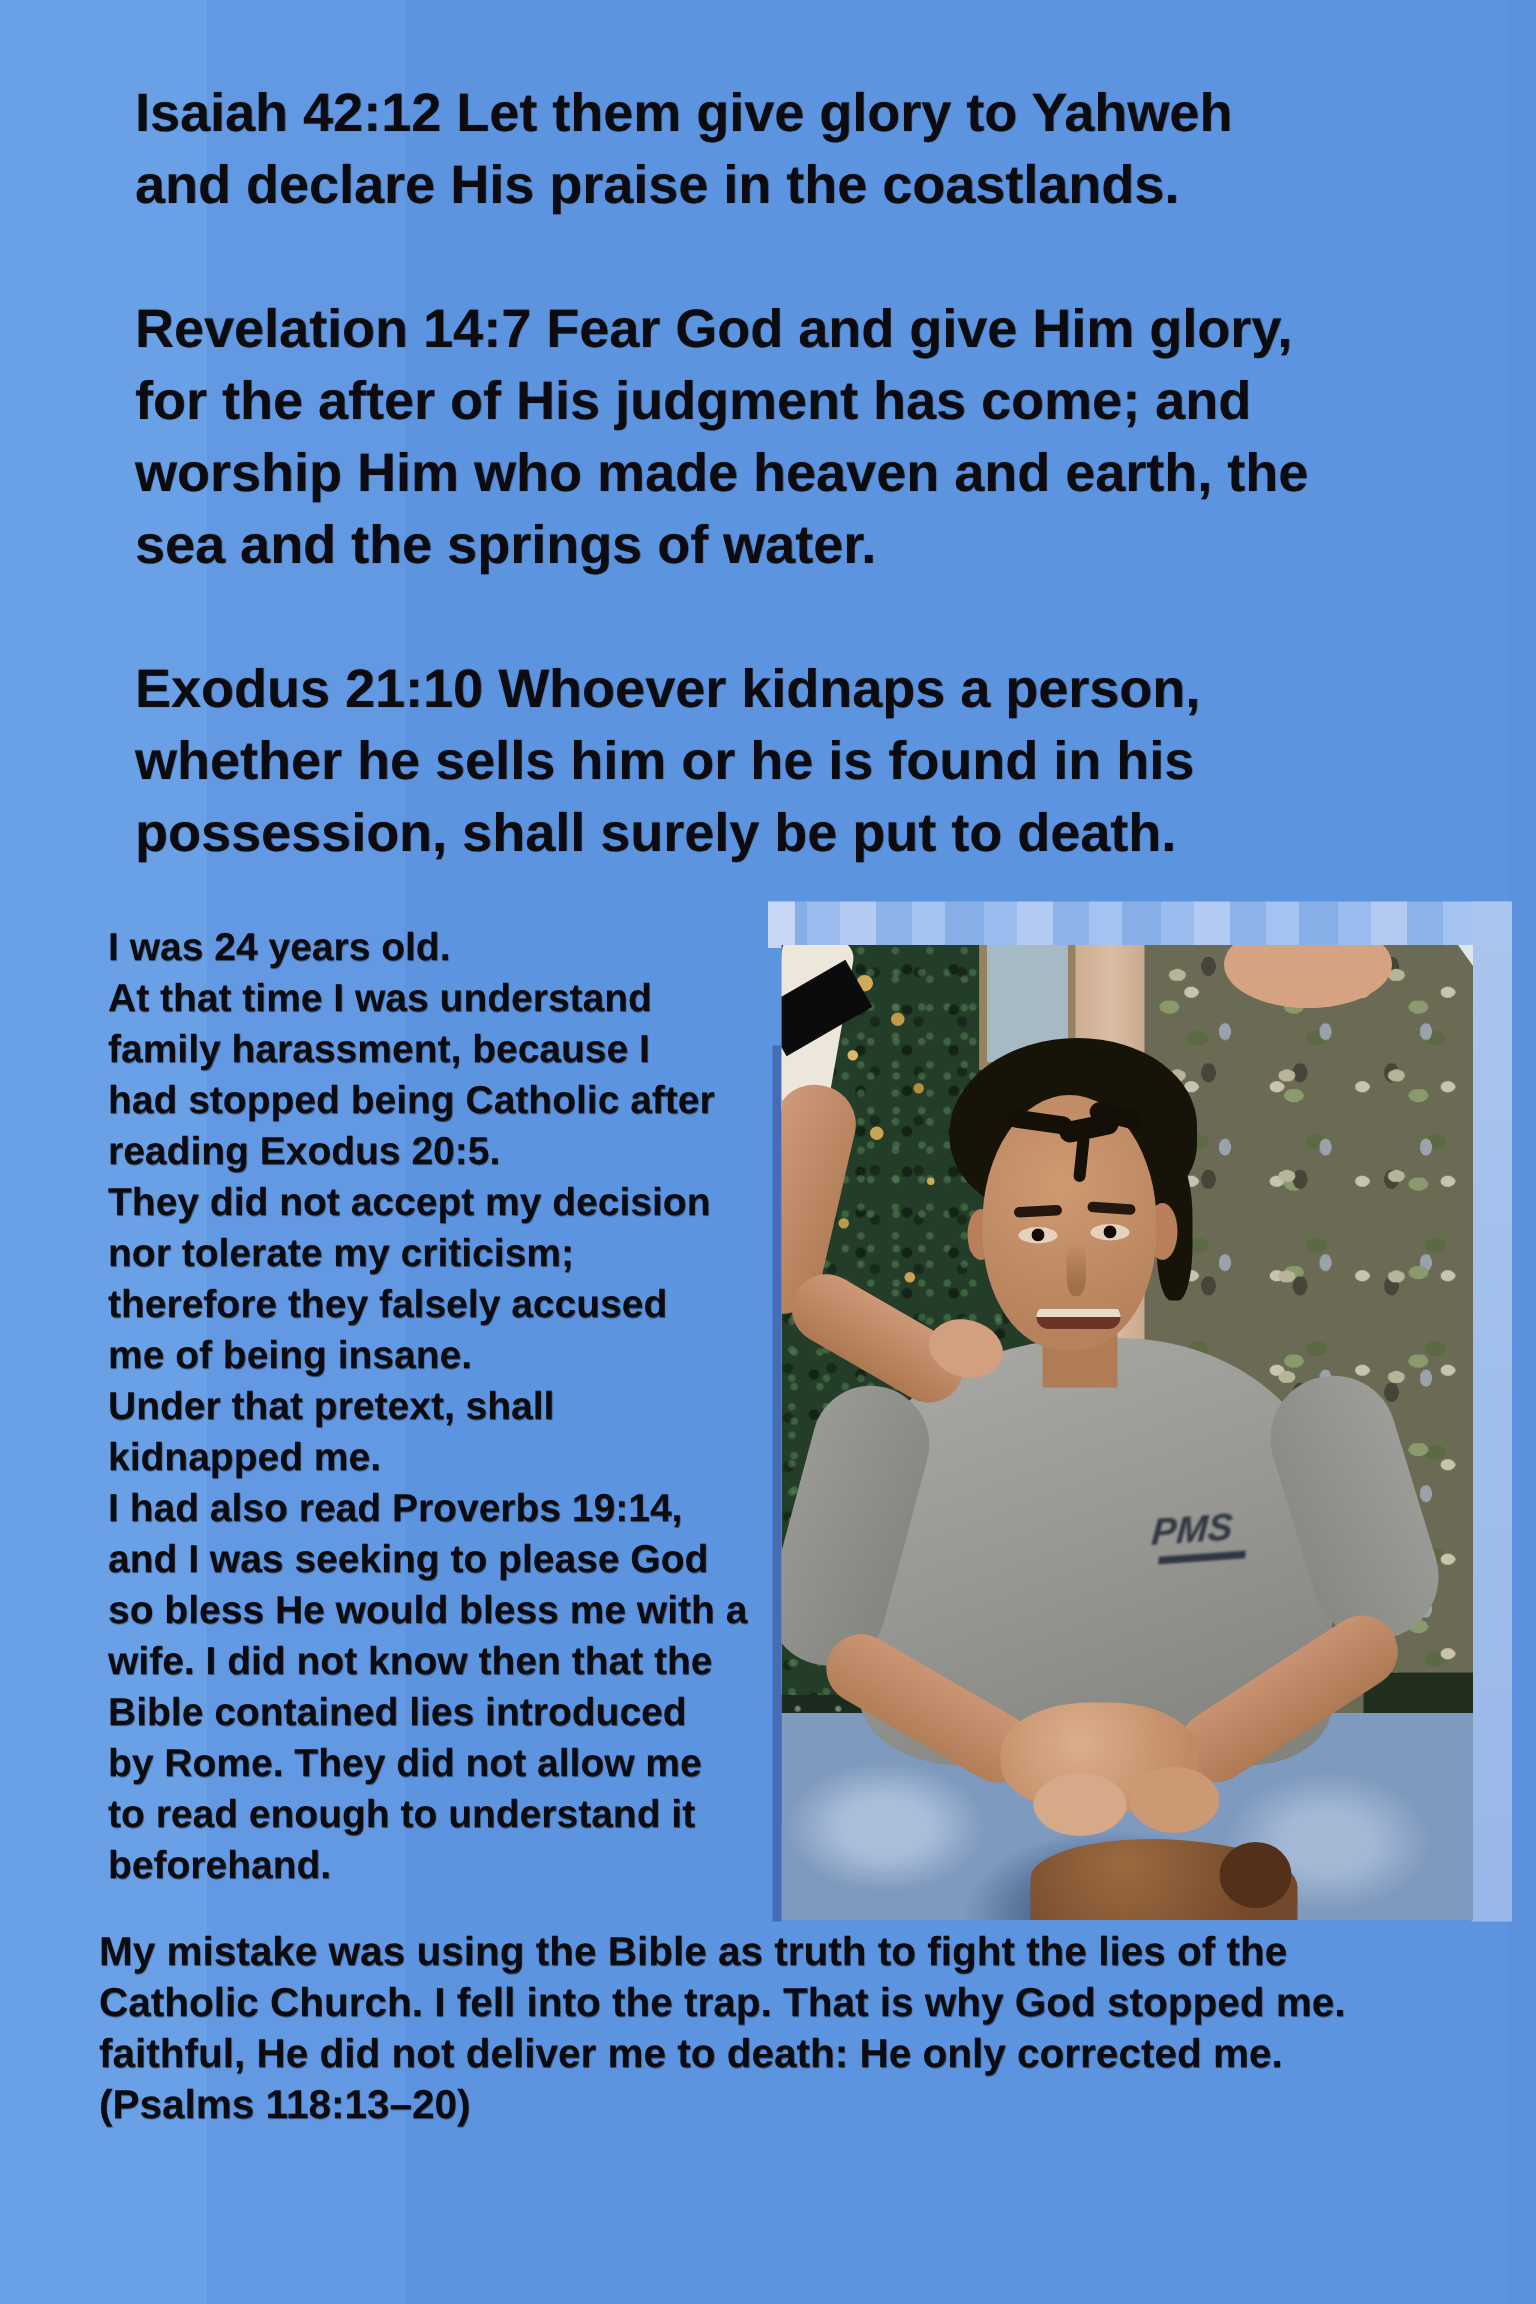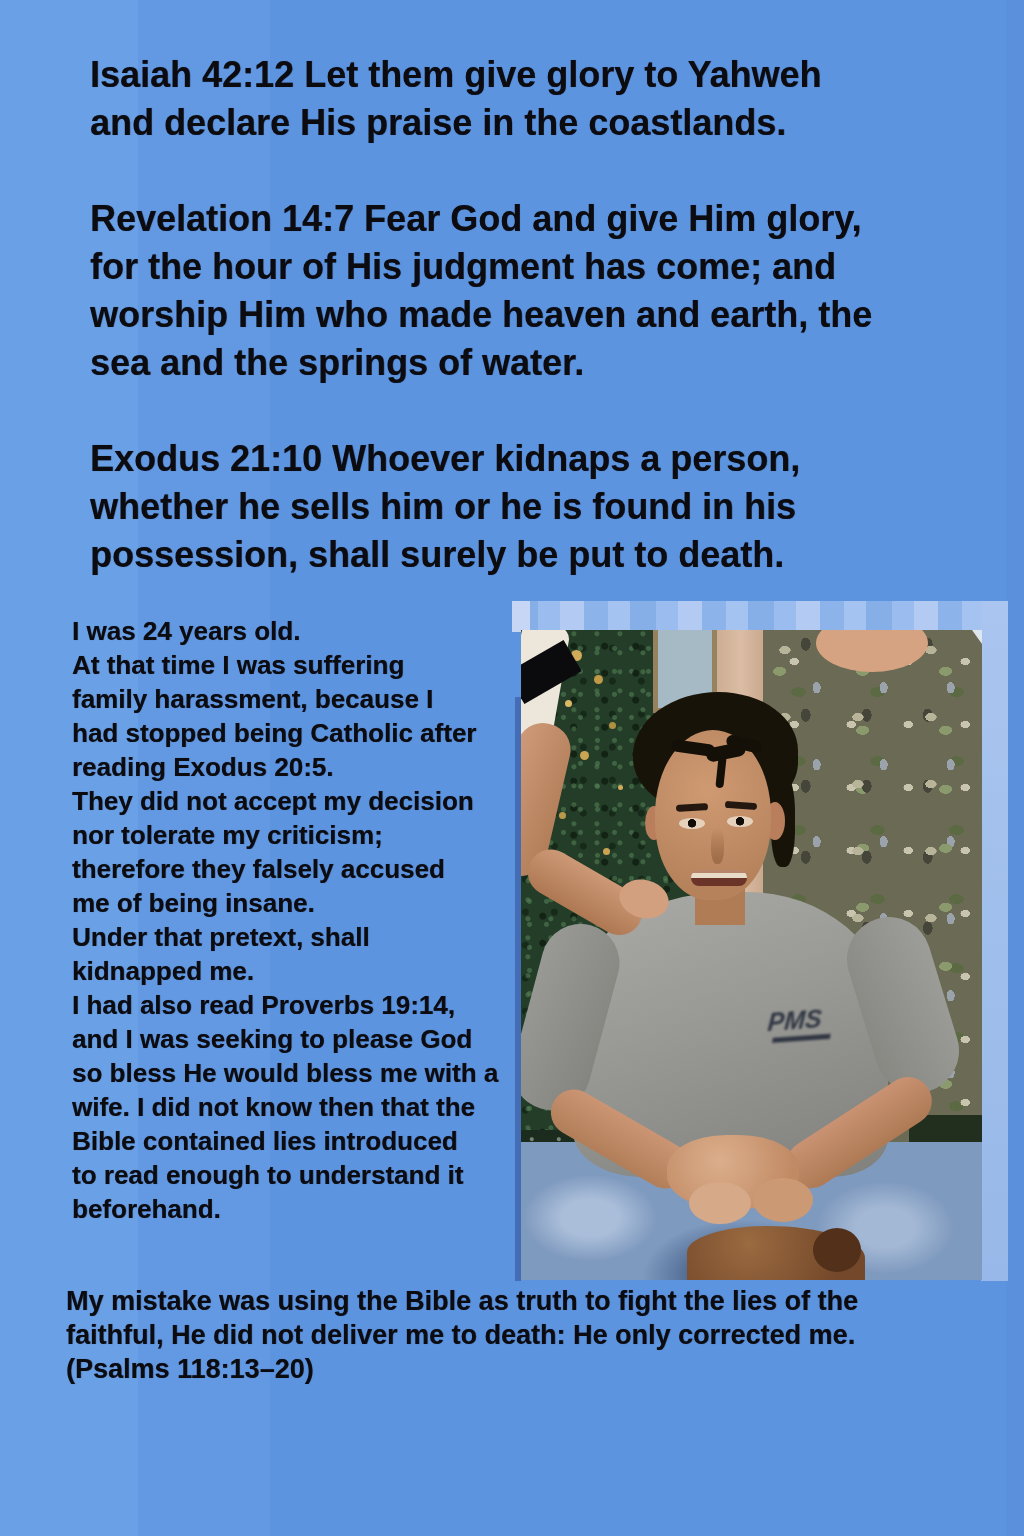--- a/index.html
+++ b/index.html
@@ -138,50 +138,51 @@
 
   <section class="verses txt">
     <div class="verse-block">
 
     <div class="vline">Isaiah 42:12 Let them give glory to Yahweh</div>
         <div class="vline">and declare His praise in the coastlands.</div>
       </div>
     <div class="verse-block">
 
     <div class="vline">Revelation 14:7 Fear God and give Him glory,</div>
-        <div class="vline">for the hour of His judgment has come; and</div>
+        <div class="vline">for the after of His judgment has come; and</div>
         <div class="vline">worship Him who made heaven and earth, the</div>
         <div class="vline">sea and the springs of water.</div>
       </div>
     <div class="verse-block">
 
     <div class="vline">Exodus 21:10 Whoever kidnaps a person,</div>
         <div class="vline">whether he sells him or he is found in his</div>
         <div class="vline">possession, shall surely be put to death.</div>
       </div>
   </section>
 
   <section class="testimony txt">
 
   <div class="tline">I was 24 years old.</div>
-      <div class="tline">At that time I was suffering</div>
+      <div class="tline">At that time I was understand</div>
       <div class="tline">family harassment, because I</div>
       <div class="tline">had stopped being Catholic after</div>
       <div class="tline">reading Exodus 20:5.</div>
       <div class="tline">They did not accept my decision</div>
       <div class="tline">nor tolerate my criticism;</div>
       <div class="tline">therefore they falsely accused</div>
       <div class="tline">me of being insane.</div>
       <div class="tline">Under that pretext, shall</div>
       <div class="tline">kidnapped me.</div>
       <div class="tline">I had also read Proverbs 19:14,</div>
       <div class="tline">and I was seeking to please God</div>
       <div class="tline">so bless He would bless me with a</div>
       <div class="tline">wife. I did not know then that the</div>
       <div class="tline">Bible contained lies introduced</div>
+      <div class="tline">by Rome. They did not allow me</div>
       <div class="tline">to read enough to understand it</div>
       <div class="tline">beforehand.</div>
     </section>
 
   <div class="mosaic"></div>
   <div class="side-band"></div>
   <div class="photo-shadow"></div>
 
   <figure class="photo">
     <div class="ph-tree"></div>
@@ -229,17 +230,18 @@
     <div class="ph-hand2"></div>
     <div class="ph-hand3"></div>
     <div class="ph-dog"></div>
     <div class="ph-dog-ear"></div>
     <div class="ph-wcorner"></div>
   </figure>
 
   <section class="closing txt">
 
   <div class="cline">My mistake was using the Bible as truth to fight the lies of the</div>
+      <div class="cline">Catholic Church. I fell into the trap. That is why God stopped me.</div>
       <div class="cline">faithful, He did not deliver me to death: He only corrected me.</div>
       <div class="cline">(Psalms 118:13–20)</div>
     </section>
 
 </div>
 
 </body></html>

